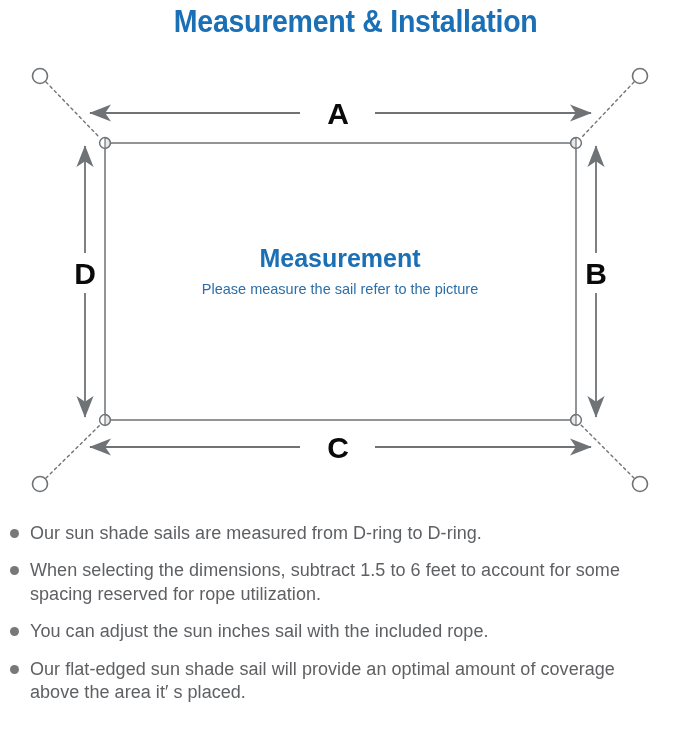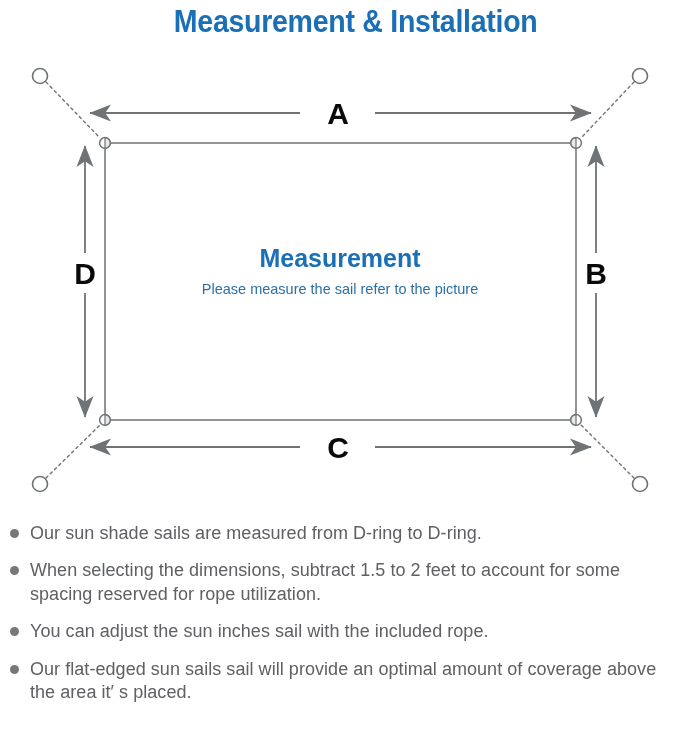--- a/index.html
+++ b/index.html
@@ -175,23 +175,23 @@
   </svg>
 </div>
 
 <div id="notes">
   <div class="note-row">
     <span class="note-bullet"></span>
     <span class="note-text">Our sun shade sails are measured from D-ring to D-ring.</span>
   </div>
   <div class="note-row">
     <span class="note-bullet"></span>
-    <span class="note-text">When selecting the dimensions, subtract 1.5 to 2 feet to account for some spacing reserved for rope utilization.</span>
+    <span class="note-text">When selecting the dimensions, subtract 1.5 to 6 feet to account for some spacing reserved for rope utilization.</span>
   </div>
   <div class="note-row">
     <span class="note-bullet"></span>
     <span class="note-text">You can adjust the sun inches sail with the included rope.</span>
   </div>
   <div class="note-row">
     <span class="note-bullet"></span>
-    <span class="note-text">Our flat-edged sun sails sail will provide an optimal amount of coverage above the area it′ s placed.</span>
+    <span class="note-text">Our flat-edged sun shade sail will provide an optimal amount of coverage above the area it′ s placed.</span>
   </div>
 </div>
 
 </body></html>

